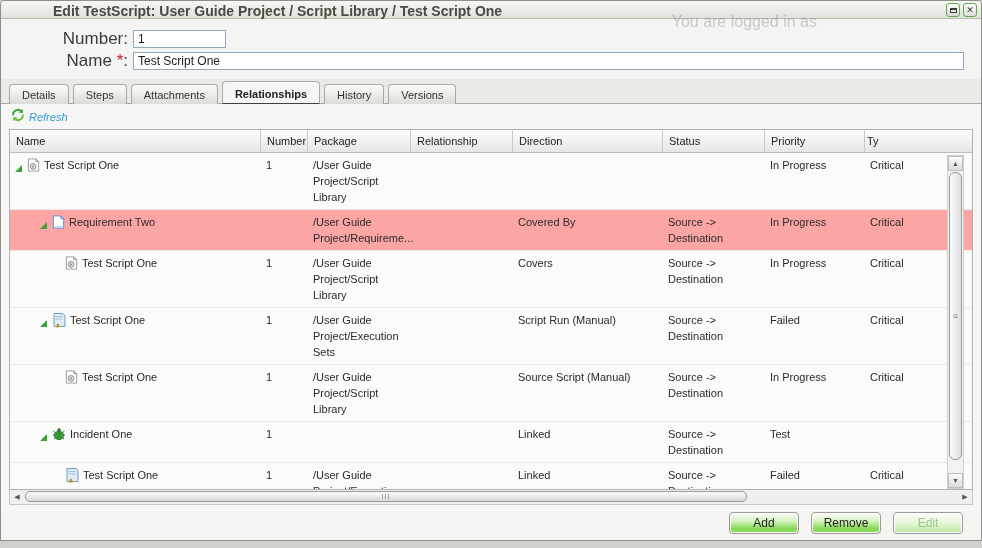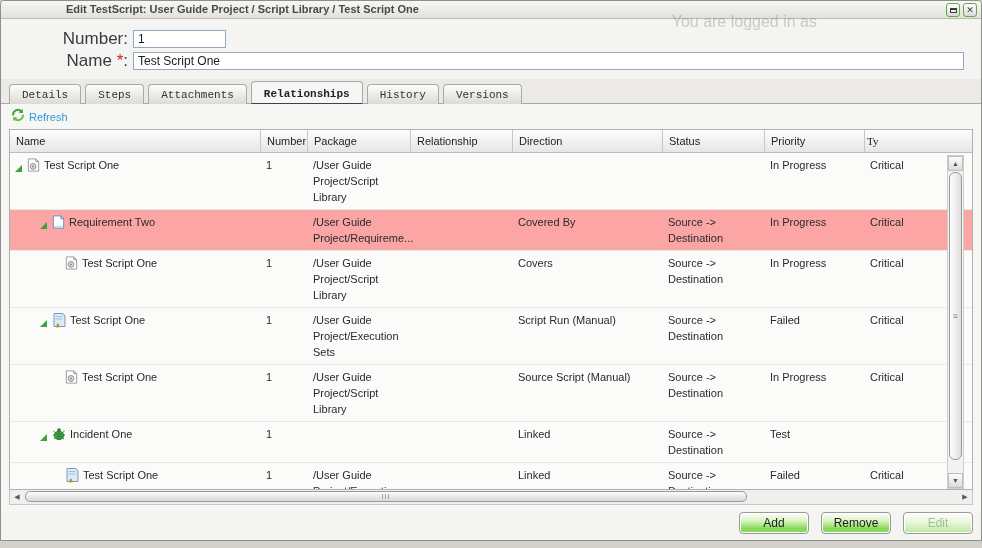--- a/index.html
+++ b/index.html
@@ -6,21 +6,21 @@
   html,body { width:982px; height:548px; overflow:hidden;
     font-family:"Liberation Sans","DejaVu Sans",sans-serif; background:#cfcdc8; }
 
   .dialog { position:absolute; left:0; top:0; width:982px; height:541px;
     background:#f4f4f2; border:1px solid #8e8e8e; border-radius:4px 4px 0 0; }
 
   
   .titlebar { position:relative; height:18px;
     background:linear-gradient(180deg,#f7f7f5 0%,#e3e1da 100%);
     border-bottom:1px solid #bdbab0; border-radius:4px 4px 0 0; }
-  .titlebar .title { position:absolute; left:19px; top:2px; font-size:11px;
+  .titlebar .title { position:absolute; left:6px; top:2px; font-size:14px;
     font-weight:bold; color:#4a4a42; white-space:nowrap;padding-left:46px; }
   .bg-bleed { position:absolute; right:164px; top:0px; font-size:16px;
     color:rgba(110,110,110,0.32); white-space:nowrap; pointer-events:none;margin-top:12px; }
   .win-btns { position:absolute; right:4px; top:2px; display:flex; gap:3px; }
   .win-btn { width:14px; height:14px; border:1px solid #63a947; border-radius:3px;
     background:linear-gradient(180deg,#ffffff 0%,#d9d9d6 100%);
     display:flex; align-items:center; justify-content:center; cursor:pointer; }
   .glyph-max { width:7px; height:5px; border:1px solid #3c3c3c; border-top-width:2px; }
   .glyph-close { font-size:9px; line-height:9px; color:#3c3c3c; font-weight:bold; }
 
@@ -34,28 +34,28 @@
     font-size:12px; font-family:"Liberation Sans",sans-serif; padding:0 4px; color:#1c1c1c; }
   #number-row { top:10px; }  #number-row input { width:93px; }
   #name-row { top:32px; }    #name-row input { width:831px; }
 
   
   .tabstrip { position:relative; height:25px; padding-left:8px;
     border-bottom:1px solid #a9a9a9; background:#eceae6; display:flex; align-items:flex-end; }
   .tab { position:relative; margin-right:4px; padding:4px 12px 3px; font-size:11px; color:#333;
     background:linear-gradient(180deg,#fcfcfb 0%,#dddbd5 100%);
     border:1px solid #a9a9a9; border-bottom:none; border-radius:4px 4px 0 0;
-    cursor:pointer; bottom:-1px;font-family:Liberation Mono, monospace; }
+    cursor:pointer; bottom:-1px; }
   .tab.active { font-weight:bold; background:#f6f6f4; padding-top:6px; color:#222;
     border-bottom:1px solid #404040; z-index:2; }
 
   
   .panel { position:relative; height:407px; background:#f6f6f4; padding:0 8px; }
   .refresh-bar { height:25px; display:flex; align-items:center; gap:4px; padding-left:2px; }
-  .refresh-link { font-size:11px; color:#2e9bd6; cursor:pointer; }
+  .refresh-link { font-size:11px; color:#2e9bd6; cursor:pointer;font-style:italic; }
 
   
   .grid { position:relative; width:964px; border:1px solid #b0b0b0; background:#fbfbfa; }
   .t-head { display:grid;
     grid-template-columns:250px 47px 103px 102px 150px 102px 100px 93px 1fr;
     background:linear-gradient(180deg,#fdfdfd 0%,#e6e6e4 100%);
     border-bottom:1px solid #bdbdbd; }
   .t-head .hc { font-size:11px; color:#222; padding:5px 6px; border-left:1px solid #c8c8c8;
     white-space:nowrap; overflow:hidden; cursor:pointer; }
   .t-head .hc:first-child { border-left:none; }
@@ -88,21 +88,21 @@
     font-size:7px; color:#555; cursor:pointer; }
   .hs-right { position:absolute; right:0; }
   .hs-thumb { position:absolute; left:15px; width:722px; height:11px; top:1px;
     border:1px solid #9a9a9a; border-radius:5px;
     background:linear-gradient(180deg,#fcfcfc 0%,#d8d8d6 100%);
     display:flex; align-items:center; justify-content:center; cursor:grab; }
   .hs-thumb span { font-size:7px; color:#888; letter-spacing:1px; }
 
   
   .footer { position:absolute; bottom:0; left:0; right:0; height:34px;
-    display:flex; justify-content:flex-end; align-items:center; padding-right:8px; gap:12px; }
+    display:flex; justify-content:flex-end; align-items:center; padding-right:18px; gap:12px; }
   .gbtn { width:70px; height:22px; font-size:12px; color:#1e1e1e;
     font-family:"Liberation Sans",sans-serif;
     border:1px solid #9a9a9a; border-radius:4px; cursor:pointer;
     background:linear-gradient(180deg,#fdfefb 0%,#d8f3c0 40%,#86d957 78%,#8fdc63 100%);
     box-shadow:inset 0 0 0 1px #ffffff; }
   .gbtn.disabled { color:#9cc38e; cursor:default;
     background:linear-gradient(180deg,#fdfefc 0%,#e9f7dc 45%,#bce79c 100%); }
 
   .page-strip { position:absolute; left:0; bottom:0; width:982px; height:7px; background:#d2d0cb; }
 </style>
@@ -159,21 +159,21 @@
 
     <div class="grid">
       <div class="t-head">
         <div class="hc">Name</div>
         <div class="hc">Number</div>
         <div class="hc">Package</div>
         <div class="hc">Relationship</div>
         <div class="hc">Direction</div>
         <div class="hc">Status</div>
         <div class="hc">Priority</div>
-        <div class="hc" style="padding:5px 2px;font-family:Liberation Serif, serif;">Ty</div>
+        <div class="hc" style="padding:5px 2px;">Ty</div>
       </div>
       <div class="t-body" id="table-body">
           <div class="t-row">
             <div class="c name-c" style="padding-left: 4px;">
               <span class="expander"><svg width="9" height="9" viewBox="0 0 9 9">
                   <path d="M8 1 L8 8 L1 8 Z" fill="#3aa33a"></path>
                 </svg></span>
               <span class="row-icon"><svg width="15" height="16" viewBox="0 0 16 16">
                   <path d="M2.5 1.5h8l3 3v10h-11z" fill="#ffffff" stroke="#9a9a9a"></path>
                   <path d="M10.5 1.5v3h3z" fill="#e6e6e6" stroke="#9a9a9a"></path>

